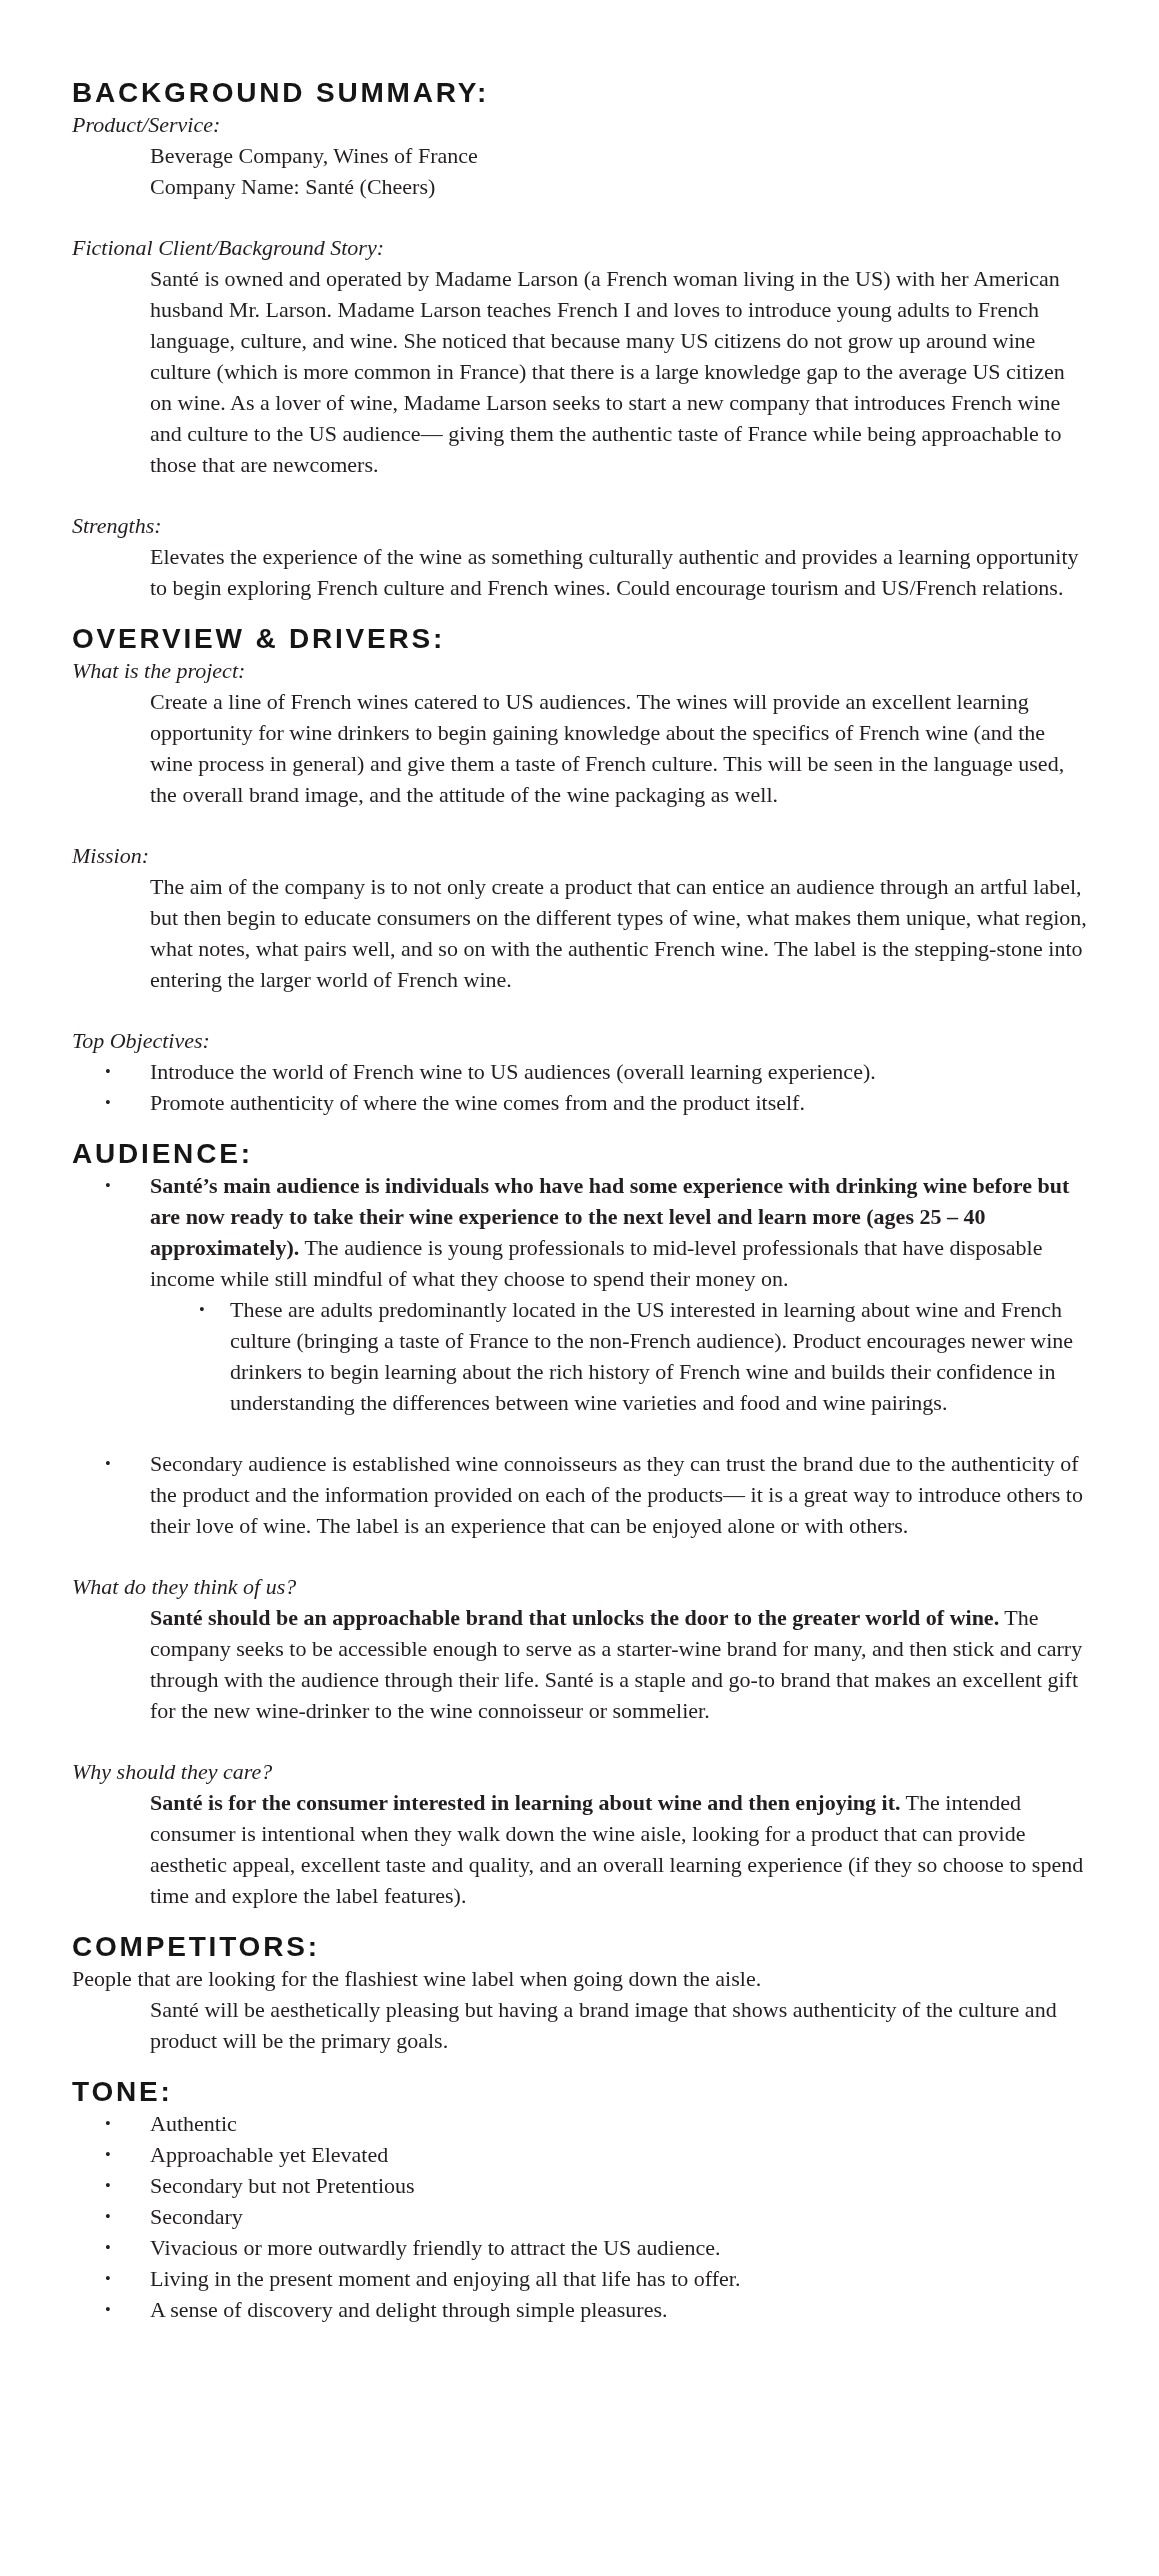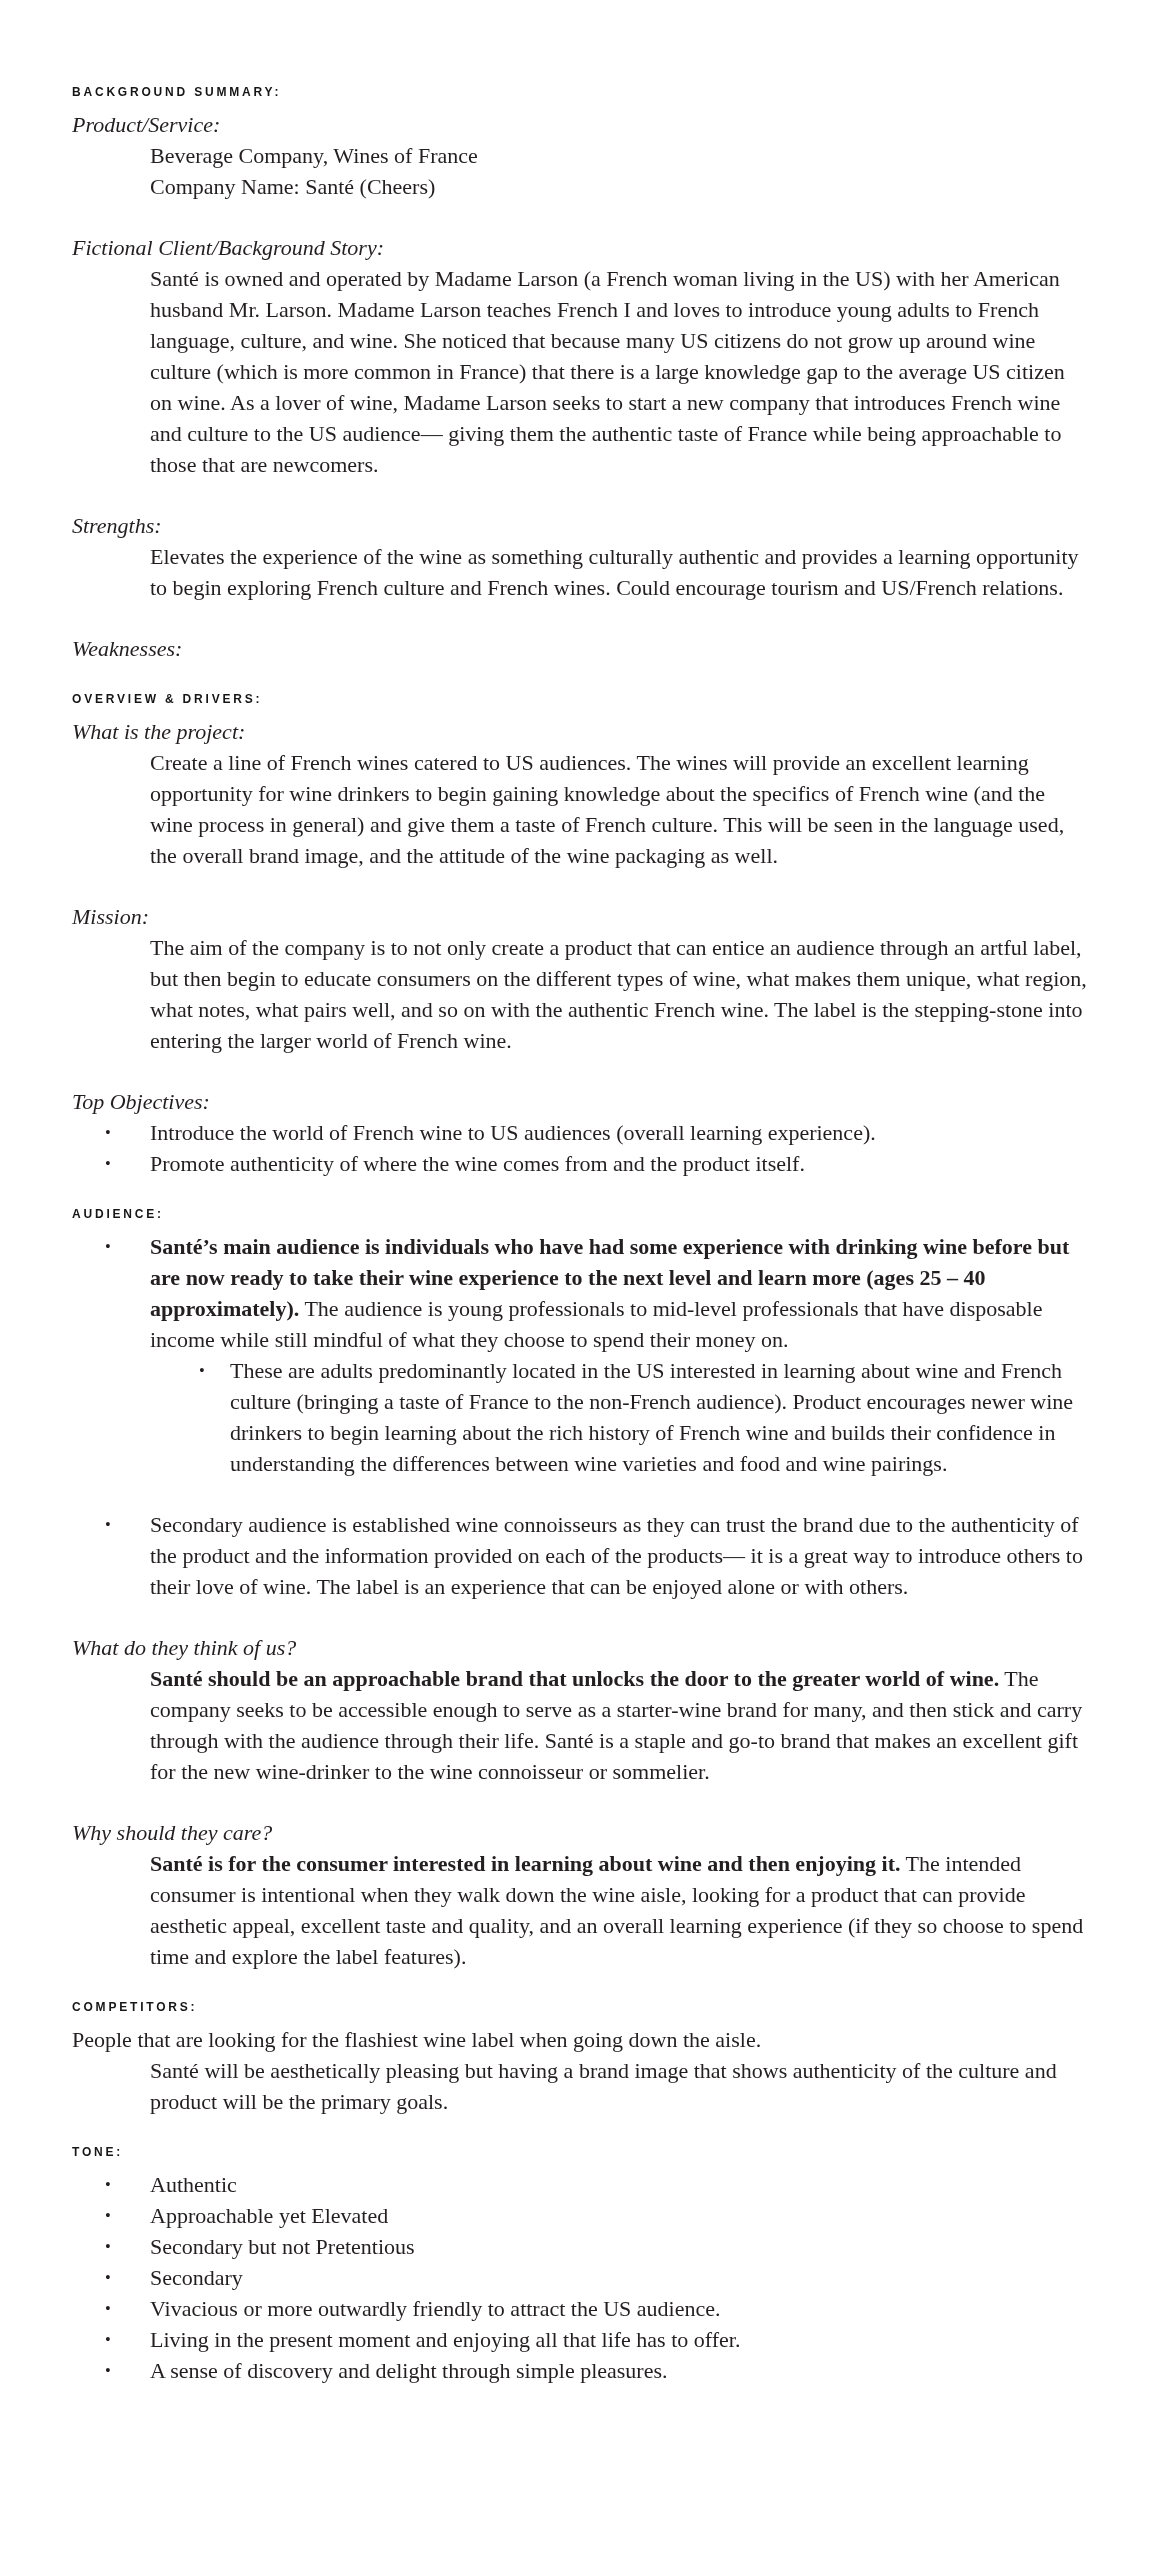--- a/index.html
+++ b/index.html
@@ -14,21 +14,21 @@
     font-family: "Liberation Serif", "DejaVu Serif", serif;
     font-size: 22px;
     line-height: 31px;
     overflow: hidden;
   }
   .section { margin-top: 20px; }
   .section:first-child { margin-top: 0; }
   .heading {
     font-family: "Liberation Sans", "DejaVu Sans", sans-serif;
     font-weight: 700;
-    font-size: 12px;
+    font-size: 28px;
     letter-spacing: 2.8px;
     line-height: 31px;
     color: #161616;
   }
   .label {
     font-style: italic;
     margin-top: 30px;
     line-height: 31px;
   }
   .label.first { margin-top: 1px; }
@@ -62,21 +62,20 @@
       <h2 class="heading">BACKGROUND SUMMARY:</h2>
       <p class="label first">Product/Service:</p>
       <div class="lines">
         <div class="line">Beverage Company, Wines of France</div>
         <div class="line">Company Name: Santé (Cheers)</div>
       </div>
       <p class="label">Fictional Client/Background Story:</p>
       <p class="para"><span class="rest">Santé is owned and operated by Madame Larson (a French woman living in the US) with her American husband Mr. Larson. Madame Larson teaches French I and loves to introduce young adults to French language, culture, and wine. She noticed that because many US citizens do not grow up around wine culture (which is more common in France) that there is a large knowledge gap to the average US citizen on wine. As a lover of wine, Madame Larson seeks to start a new company that introduces French wine and culture to the US audience— giving them the authentic taste of France while being approachable to those that are newcomers.</span></p>
       <p class="label">Strengths:</p>
       <p class="para"><span class="rest">Elevates the experience of the wine as something culturally authentic and provides a learning opportunity to begin exploring French culture and French wines. Could encourage tourism and US/French relations.</span></p>
-      <p class="label">Weaknesses:</p>
     </section>
     <section class="section">
       <h2 class="heading">OVERVIEW &amp; DRIVERS:</h2>
       <p class="label first">What is the project:</p>
       <p class="para"><span class="rest">Create a line of French wines catered to US audiences. The wines will provide an excellent learning opportunity for wine drinkers to begin gaining knowledge about the specifics of French wine (and the wine process in general) and give them a taste of French culture. This will be seen in the language used, the overall brand image, and the attitude of the wine packaging as well.</span></p>
       <p class="label">Mission:</p>
       <p class="para"><span class="rest">The aim of the company is to not only create a product that can entice an audience through an artful label, but then begin to educate consumers on the different types of wine, what makes them unique, what region, what notes, what pairs well, and so on with the authentic French wine. The label is the stepping-stone into entering the larger world of French wine.</span></p>
       <p class="label">Top Objectives:</p>
       <ul class="bullets">
         <li class="bullet-item">

